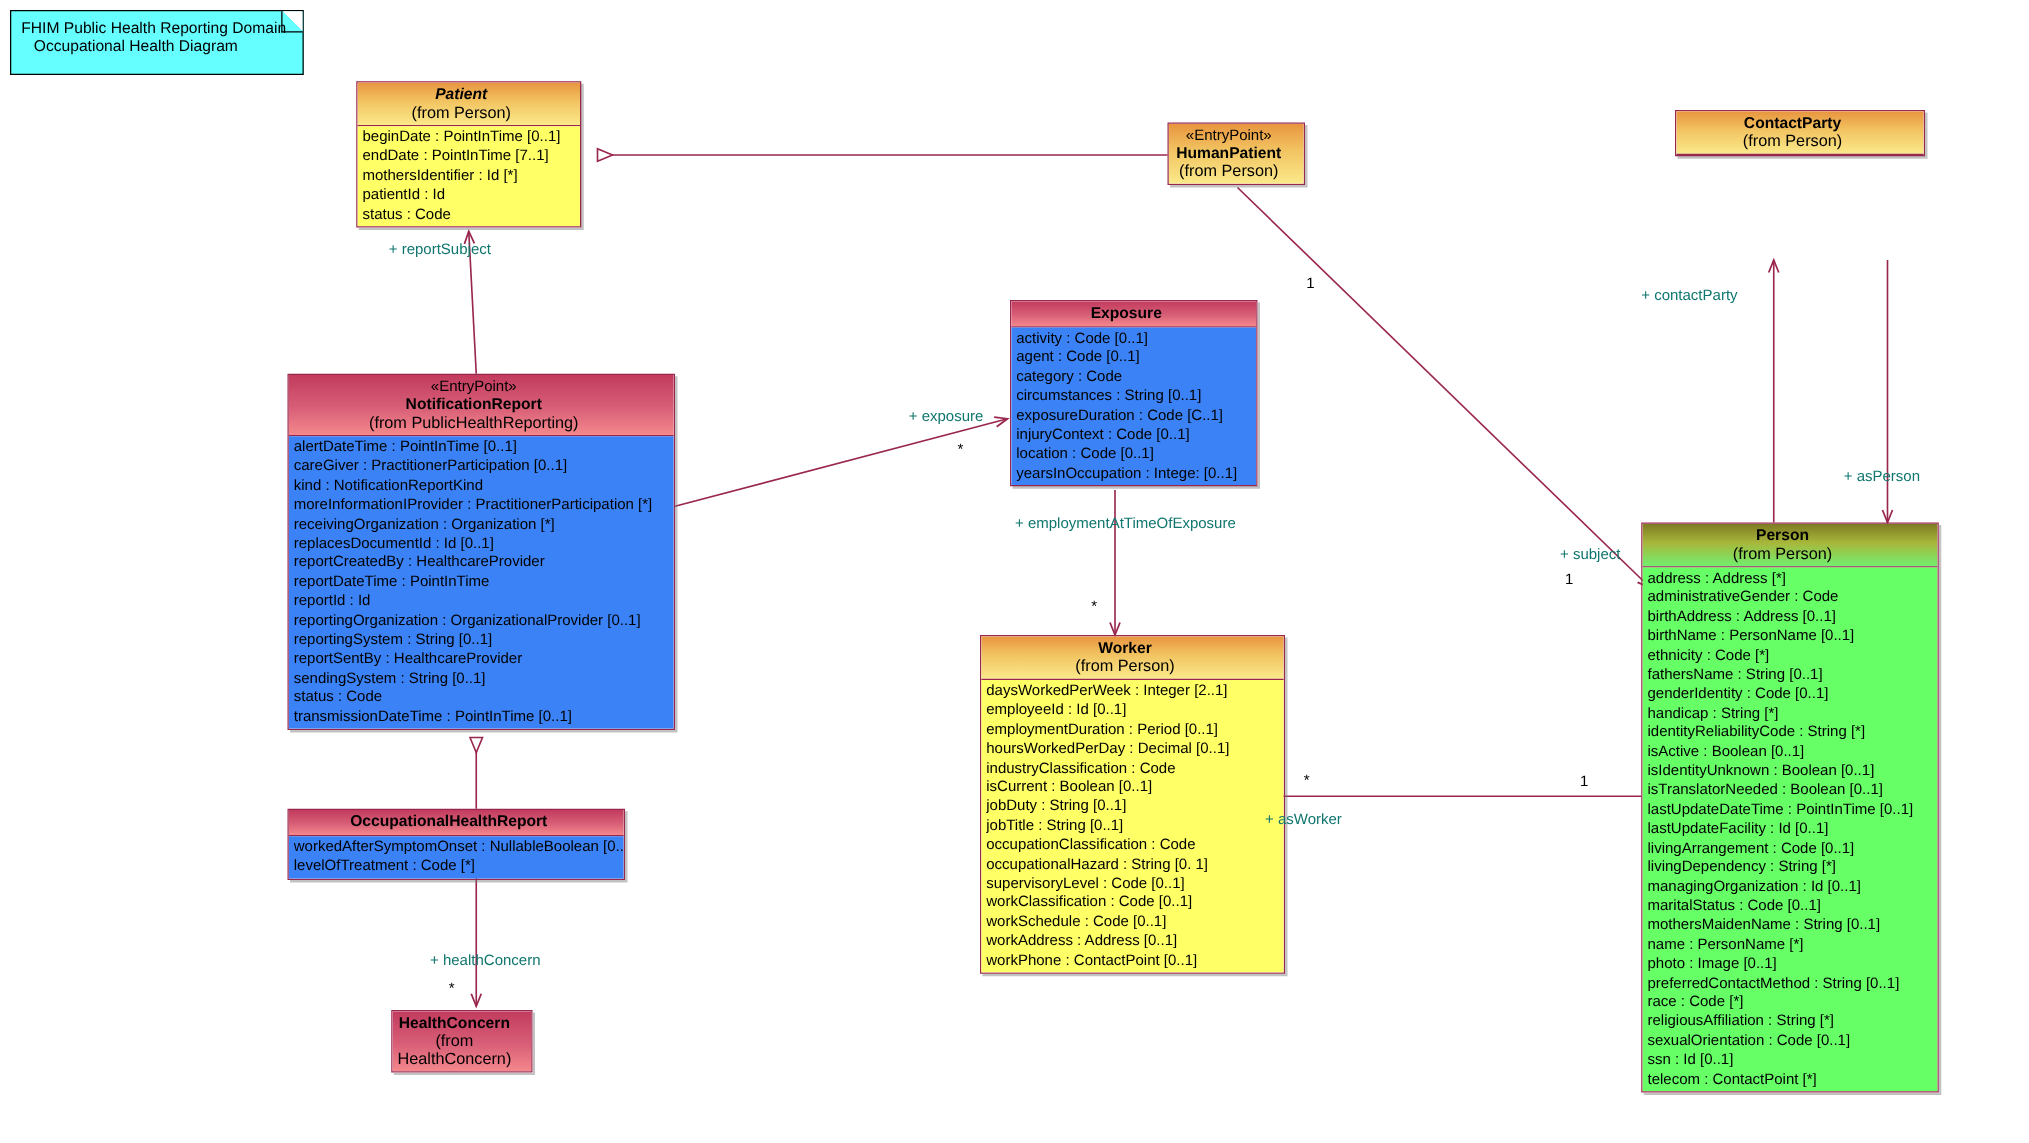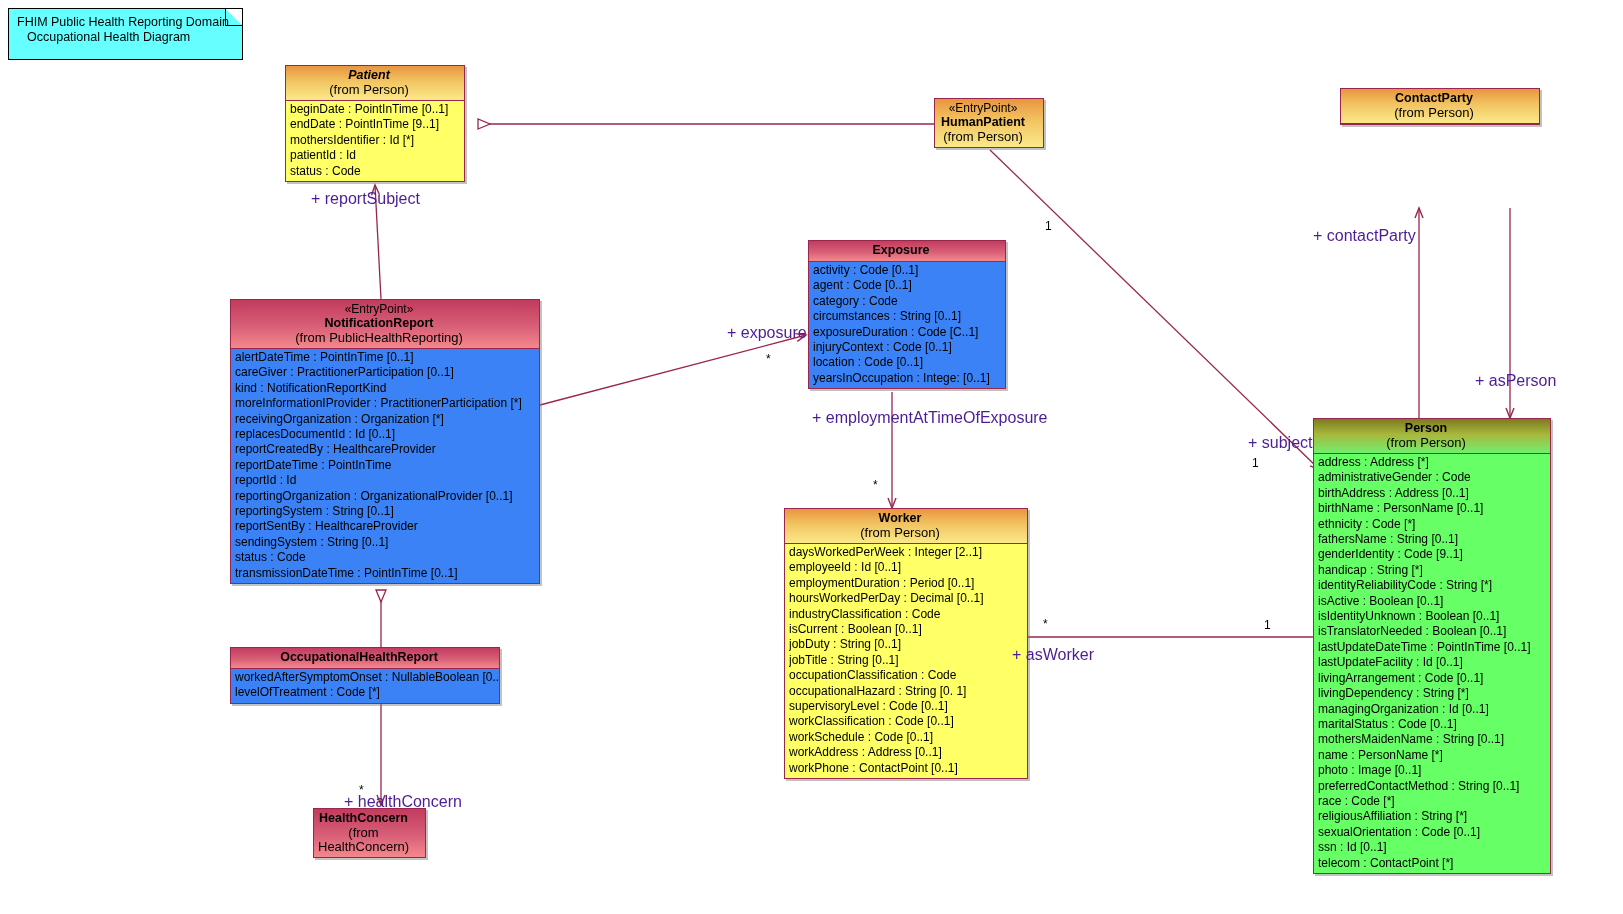--- a/index.html
+++ b/index.html
@@ -107,22 +107,22 @@
   .theme-red.noattrs .head { border-bottom: none; }
 
   .theme-green .head {
     background: linear-gradient(180deg, #7d7a22 0%, #a8b73b 45%, #71ef6e 100%);
   }
   .theme-green .attrs { background: #66ff66; }
 
   
   .elabel {
     position: absolute;
-    font-size: 16px;
-    color: #4c1d95;
+    font-size: 12px;
+    color: #0f766e;
     line-height: 14px;
     white-space: nowrap;
   }
   .mult {
     position: absolute;
     font-size: 12px;
     color: #000;
     line-height: 14px;
     white-space: nowrap;
   }
@@ -169,21 +169,21 @@
     <div class="l2">Occupational Health Diagram</div>
   </div>
 
   <div class="uml theme-yellow" style="left:285px; top:65px; width:180px;">
     <div class="head">
       <div class="name italic">Patient</div>
       <div class="from">(from Person)</div>
     </div>
     <div class="attrs">
       <div>beginDate : PointInTime [0..1]</div>
-      <div>endDate : PointInTime [9..1]</div>
+      <div>endDate : PointInTime [7..1]</div>
       <div>mothersIdentifier : Id [*]</div>
       <div>patientId : Id</div>
       <div>status : Code</div>
     </div>
   </div>
 
   <div class="uml theme-yellow noattrs" style="left:934px; top:98px; width:110px;">
     <div class="head" style="border-bottom:none;">
       <div class="stereo">«EntryPoint»</div>
       <div class="name">HumanPatient</div>
@@ -268,21 +268,21 @@
       <div class="name">Person</div>
       <div class="from">(from Person)</div>
     </div>
     <div class="attrs">
       <div>address : Address [*]</div>
       <div>administrativeGender : Code</div>
       <div>birthAddress : Address [0..1]</div>
       <div>birthName : PersonName [0..1]</div>
       <div>ethnicity : Code [*]</div>
       <div>fathersName : String [0..1]</div>
-      <div>genderIdentity : Code [9..1]</div>
+      <div>genderIdentity : Code [0..1]</div>
       <div>handicap : String [*]</div>
       <div>identityReliabilityCode : String [*]</div>
       <div>isActive : Boolean [0..1]</div>
       <div>isIdentityUnknown : Boolean [0..1]</div>
       <div>isTranslatorNeeded : Boolean [0..1]</div>
       <div>lastUpdateDateTime : PointInTime [0..1]</div>
       <div>lastUpdateFacility : Id [0..1]</div>
       <div>livingArrangement : Code [0..1]</div>
       <div>livingDependency : String [*]</div>
       <div>managingOrganization : Id [0..1]</div>
@@ -317,21 +317,21 @@
   </div>
 
   <div class="elabel" style="left:311px; top:192px;">+ reportSubject</div>
 
   <div class="elabel" style="left:727px; top:326px;">+ exposure</div>
   <div class="mult" style="left:766px; top:352px;">*</div>
 
   <div class="elabel" style="left:812px; top:411px;">+ employmentAtTimeOfExposure</div>
   <div class="mult" style="left:873px; top:478px;">*</div>
 
-  <div class="elabel" style="left:344px; top:761px;margin-top:34px;">+ healthConcern</div>
+  <div class="elabel" style="left:344px; top:761px;">+ healthConcern</div>
   <div class="mult" style="left:359px; top:783px;">*</div>
 
   <div class="elabel" style="left:1313px; top:229px;">+ contactParty</div>
 
   <div class="elabel" style="left:1475px; top:374px;">+ asPerson</div>
 
   <div class="elabel" style="left:1012px; top:648px;">+ asWorker</div>
   <div class="mult" style="left:1043px; top:617px;">*</div>
   <div class="mult" style="left:1264px; top:618px;">1</div>
 

